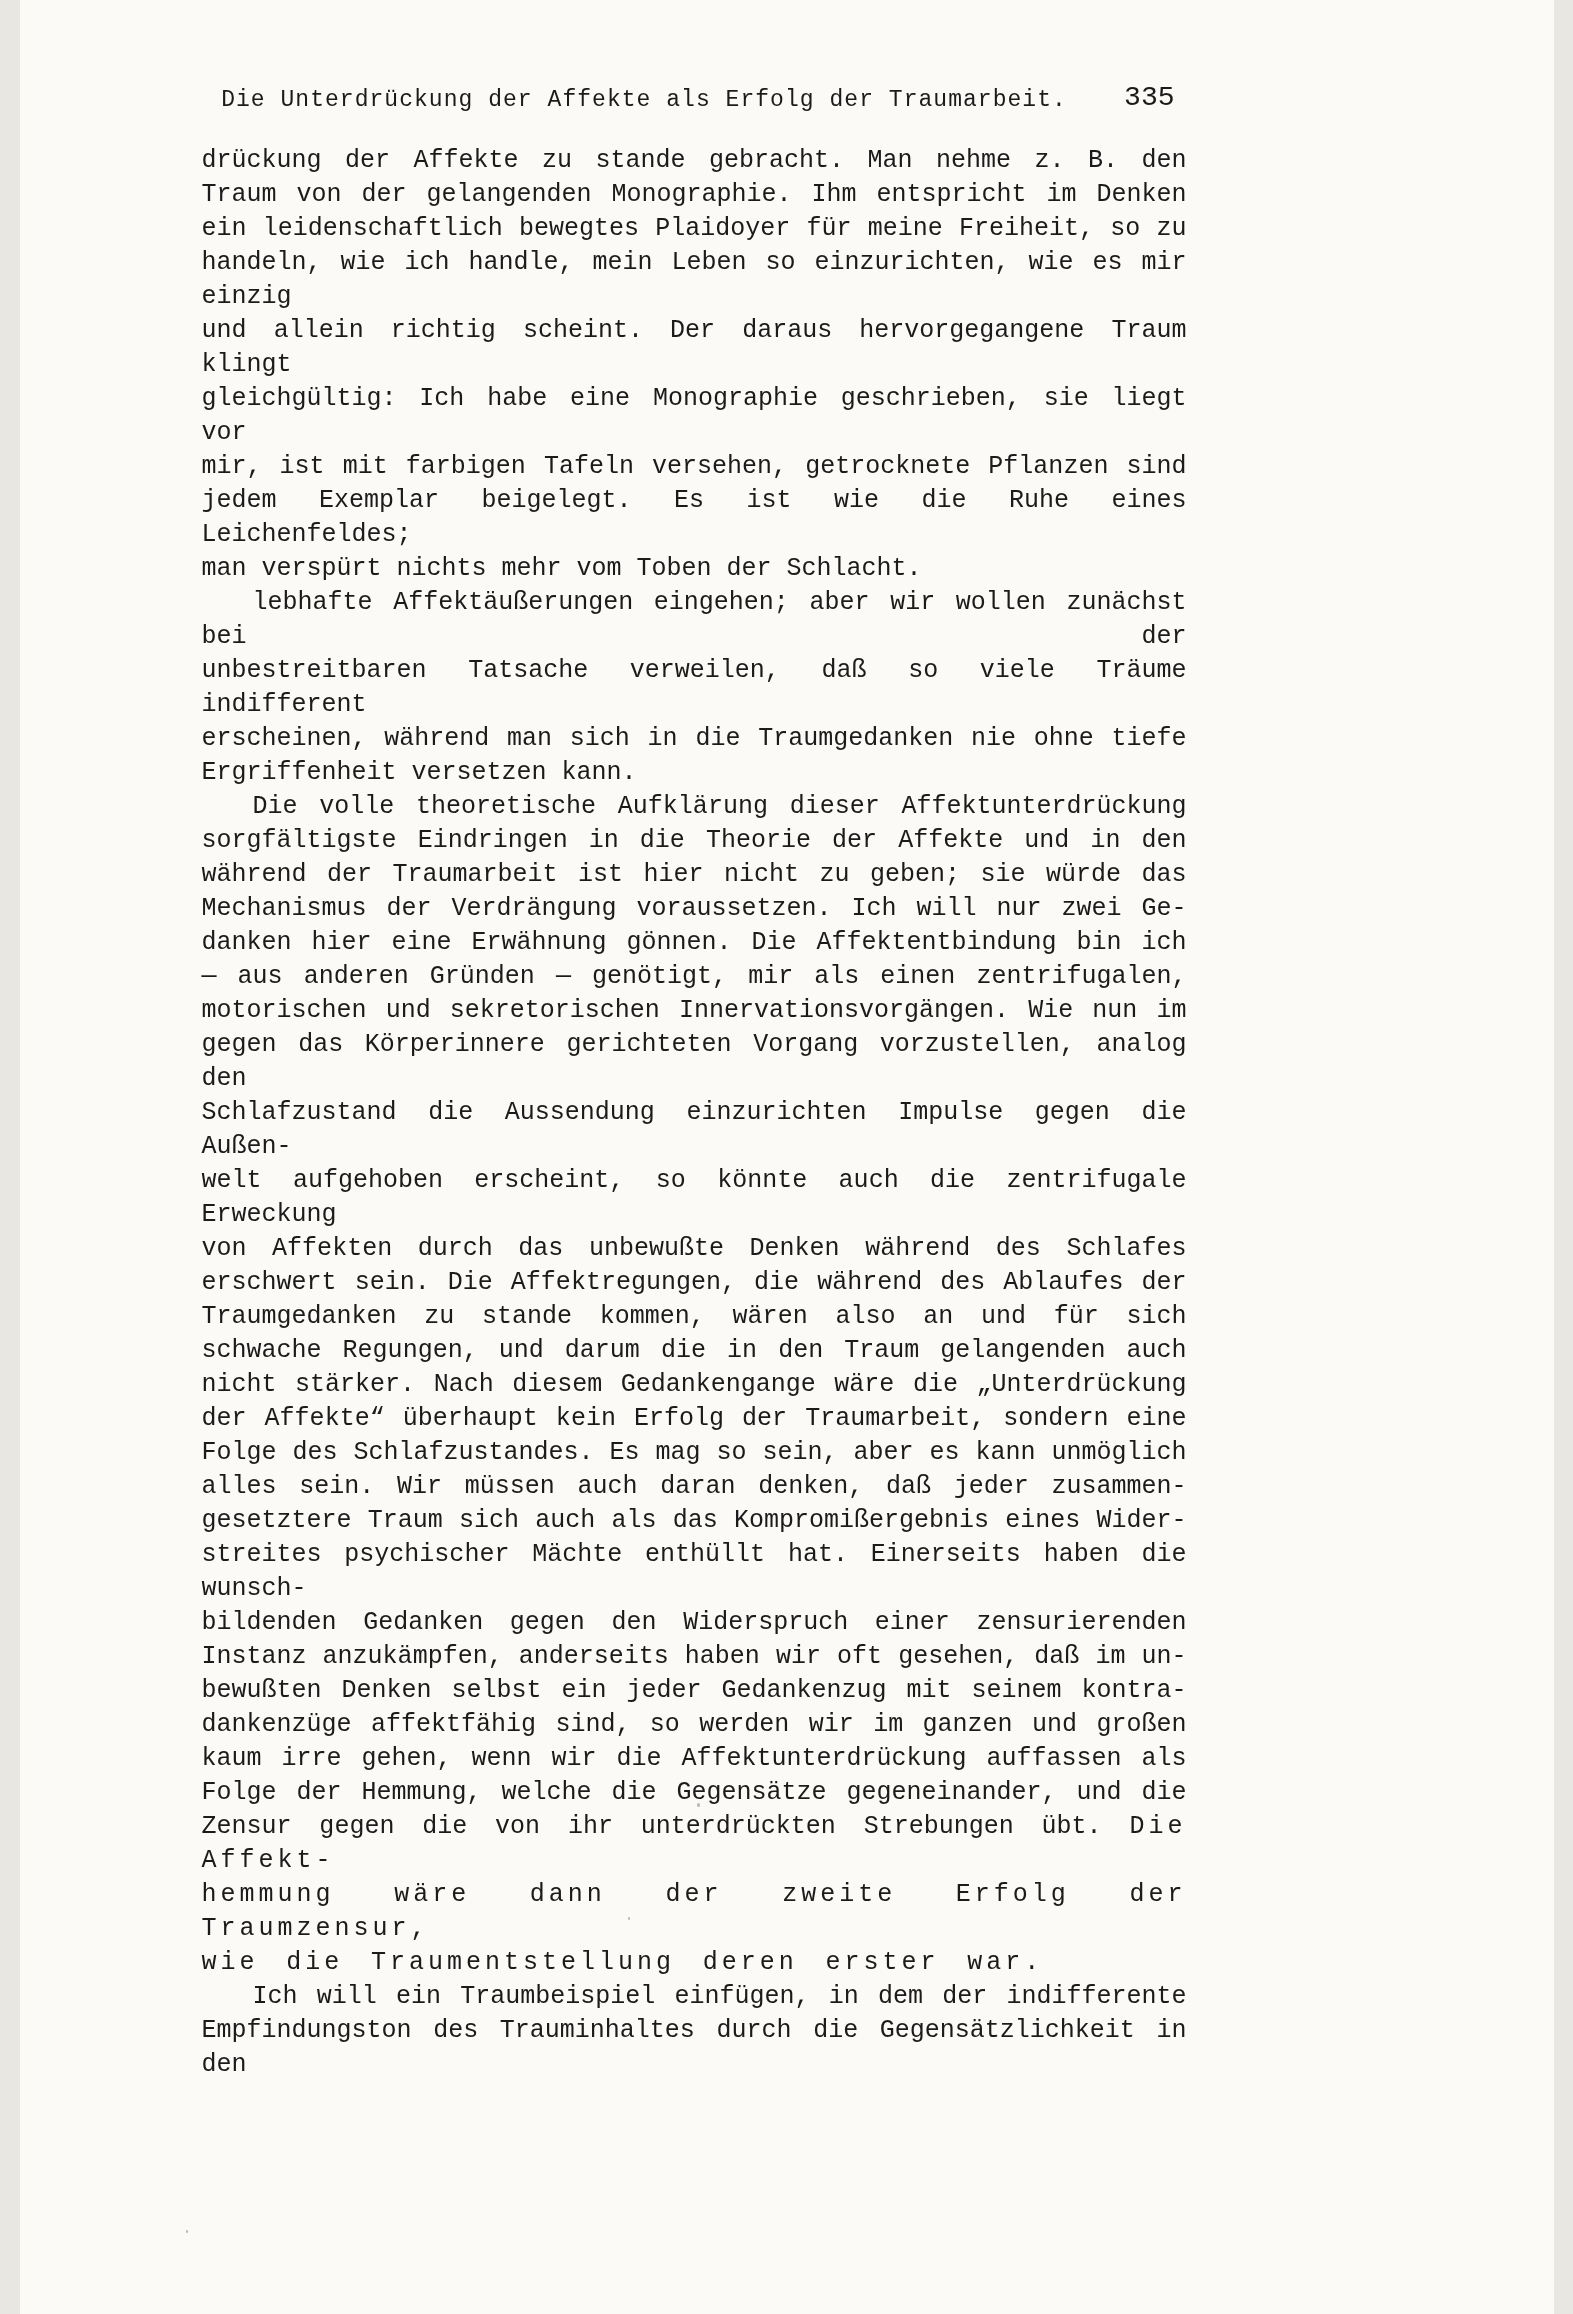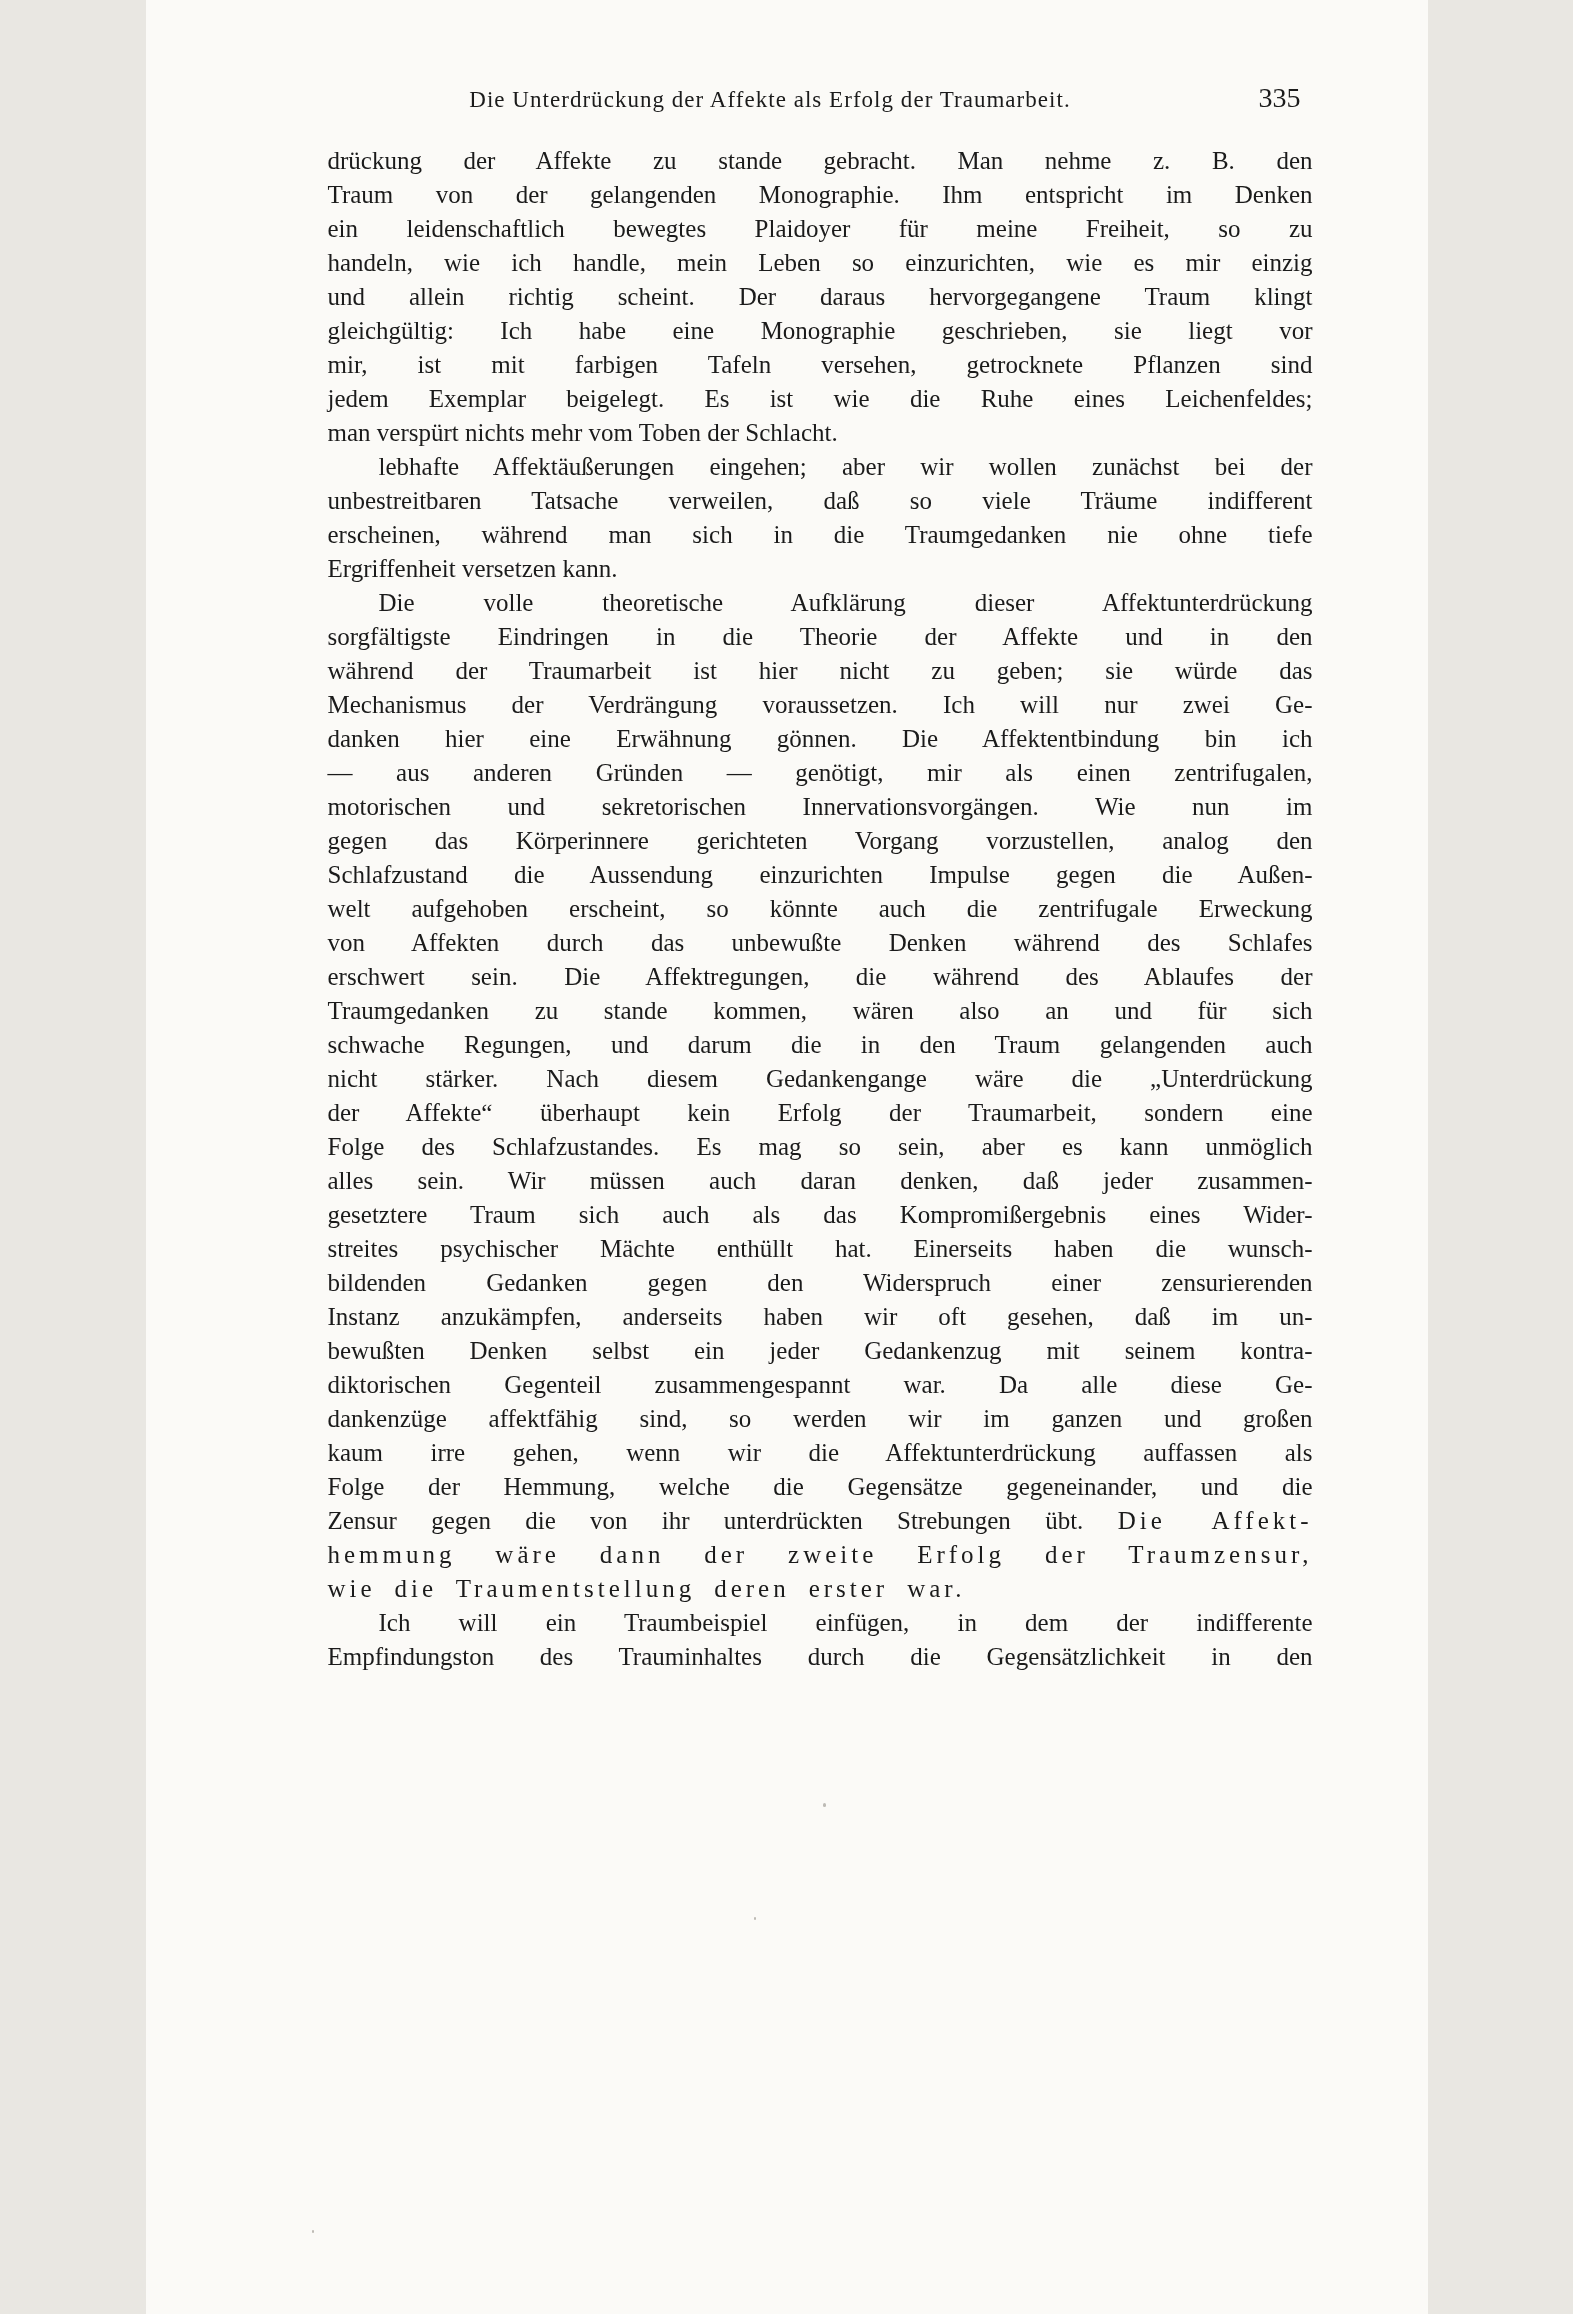--- a/index.html
+++ b/index.html
@@ -3,26 +3,27 @@
 <meta charset="utf-8">
 <style>
   html, body {
     margin: 0;
     padding: 0;
     background: #e9e7e2;
     font-family: "Liberation Serif", "DejaVu Serif", serif;
   }
   .page {
     position: relative;
-    width: 1282px;
+    width: 1534px;
     height: 2315px;
     margin: 0 auto;
     background: #fbfaf7;
     color: #1b1b1b;
     overflow: hidden;
+    font-family: Liberation Mono, monospace;
   }
   .content {
     position: absolute;
     left: 138px;
     top: 84px;
     width: 1029px;
   }
   .page-header {
     position: relative;
     height: 39px;
@@ -126,21 +127,20 @@
           <div class="line">schwache Regungen, und darum die in den Traum gelangenden auch</div>
           <div class="line">nicht stärker. Nach diesem Gedankengange wäre die „Unterdrückung</div>
           <div class="line">der Affekte“ überhaupt kein Erfolg der Traumarbeit, sondern eine</div>
           <div class="line">Folge des Schlafzustandes. Es mag so sein, aber es kann unmöglich</div>
           <div class="line">alles sein. Wir müssen auch daran denken, daß jeder zusammen-</div>
           <div class="line">gesetztere Traum sich auch als das Kompromißergebnis eines Wider-</div>
           <div class="line">streites psychischer Mächte enthüllt hat. Einerseits haben die wunsch-</div>
           <div class="line">bildenden Gedanken gegen den Widerspruch einer zensurierenden</div>
           <div class="line">Instanz anzukämpfen, anderseits haben wir oft gesehen, daß im un-</div>
           <div class="line">bewußten Denken selbst ein jeder Gedankenzug mit seinem kontra-</div>
-          <div class="line">diktorischen Gegenteil zusammengespannt war. Da alle diese Ge-</div>
           <div class="line">dankenzüge affektfähig sind, so werden wir im ganzen und großen</div>
           <div class="line">kaum irre gehen, wenn wir die Affektunterdrückung auffassen als</div>
           <div class="line">Folge der Hemmung, welche die Gegensätze gegeneinander, und die</div>
           <div class="line"><span class="">Zensur gegen die von ihr unterdrückten Strebungen übt. </span><span class="sperr">Die Affekt-</span></div>
           <div class="line sperr">hemmung wäre dann der zweite Erfolg der Traumzensur,</div>
           <div class="line endline sperr">wie die Traumentstellung deren erster war.</div>
         </div>
         <div class="paragraph indent">
           <div class="line">Ich will ein Traumbeispiel einfügen, in dem der indifferente</div>
           <div class="line">Empfindungston des Trauminhaltes durch die Gegensätzlichkeit in den</div>

